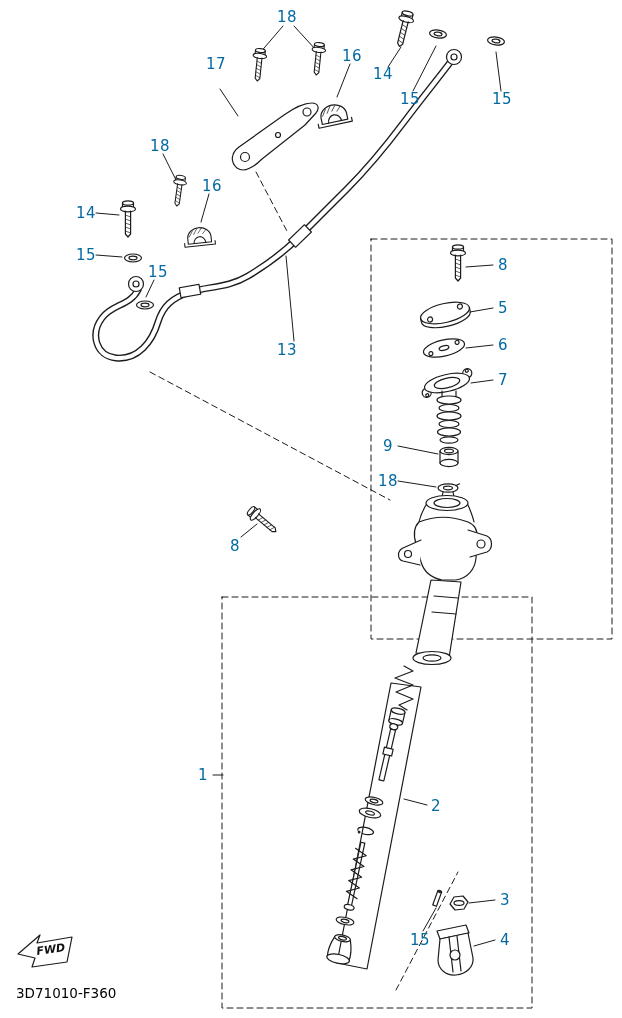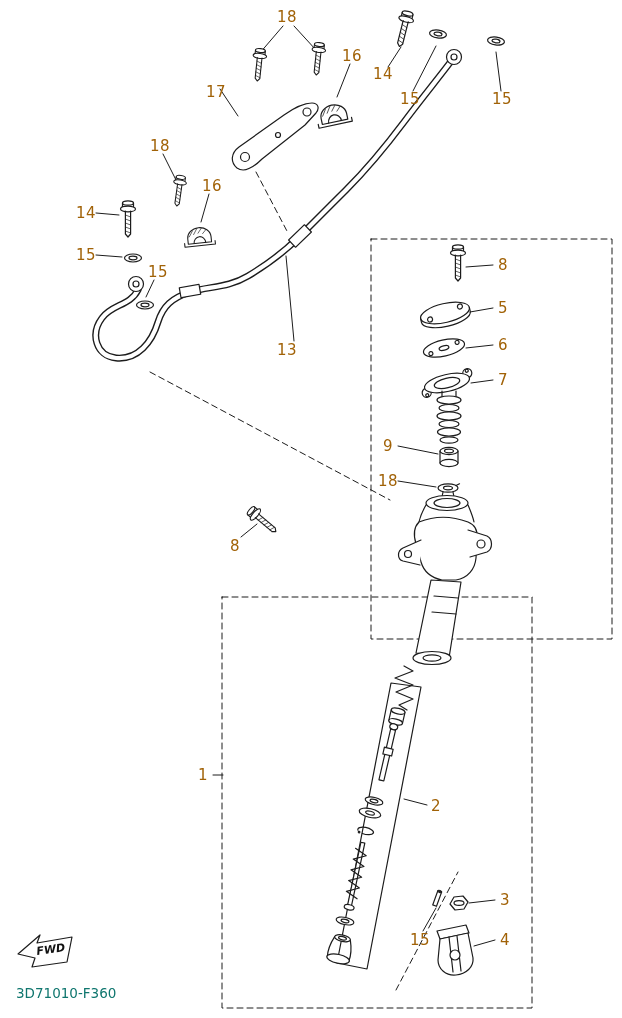--- a/index.html
+++ b/index.html
@@ -3,24 +3,24 @@
 <meta charset="utf-8">
 <style>
   html,body{margin:0;padding:0;background:#ffffff;}
   .stage{
     position:relative;width:622px;height:1018px;background:#ffffff;
     font-family:"DejaVu Sans","Liberation Sans",sans-serif;overflow:hidden;
   }
   .stage svg{position:absolute;left:0;top:0;}
   .callout{
     position:absolute;transform:translate(-50%,-50%);
-    font-size:15px;color:#a16207;letter-spacing:0.5px;white-space:nowrap;
+    font-size:15px;color:#0369a1;letter-spacing:0.5px;white-space:nowrap;
   }
   .drawing-code{
-    position:absolute;left:16px;top:985px;font-size:13.5px;color:#0f766e;
+    position:absolute;left:16px;top:985px;font-size:13.5px;color:#000000;
   }
 </style>
 </head>
 <body>
 
 <div class="stage">
 
 <svg width="622" height="1018" viewBox="0 0 622 1018">
   <defs>
     <g id="bolt">
@@ -249,21 +249,21 @@
       <path d="M2,26 L24,7 L21,15 L56,9 L51,34 L16,39 L19,30 Z" fill="#fff"></path>
       <text x="21" y="27" transform="rotate(-8 21 27)" font-size="11" font-style="italic" font-weight="bold" fill="#111" stroke="none">FWD</text>
     </g>
   </g>
 </svg>
 
 <span class="callout" style="left:287px;top:17px">18</span>
 <span class="callout" style="left:383px;top:74px">14</span>
 <span class="callout" style="left:410px;top:99px">15</span>
 <span class="callout" style="left:352px;top:56px">16</span>
-<span class="callout" style="left:216px;top:92px">17</span>
+<span class="callout" style="left:216px;top:64px">17</span>
 <span class="callout" style="left:502px;top:99px">15</span>
 <span class="callout" style="left:160px;top:146px">18</span>
 <span class="callout" style="left:212px;top:186px">16</span>
 <span class="callout" style="left:86px;top:213px">14</span>
 <span class="callout" style="left:86px;top:255px">15</span>
 <span class="callout" style="left:158px;top:272px">15</span>
 <span class="callout" style="left:503px;top:265px">8</span>
 <span class="callout" style="left:503px;top:308px">5</span>
 <span class="callout" style="left:503px;top:345px">6</span>
 <span class="callout" style="left:503px;top:380px">7</span>

